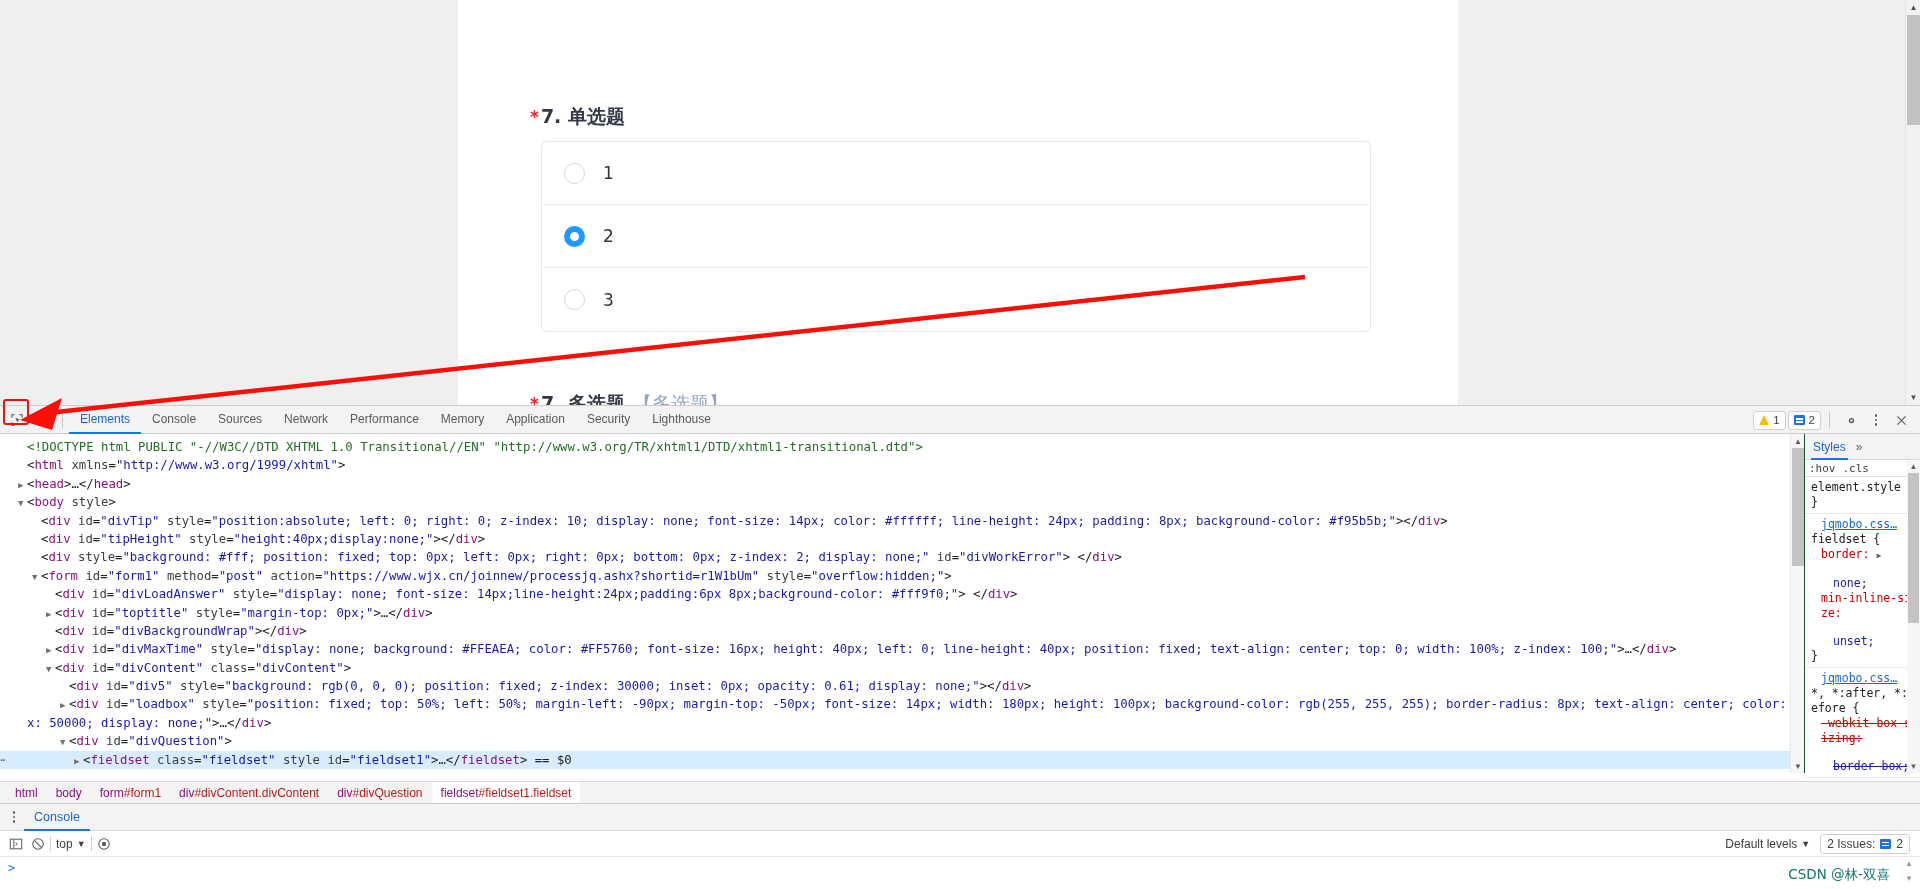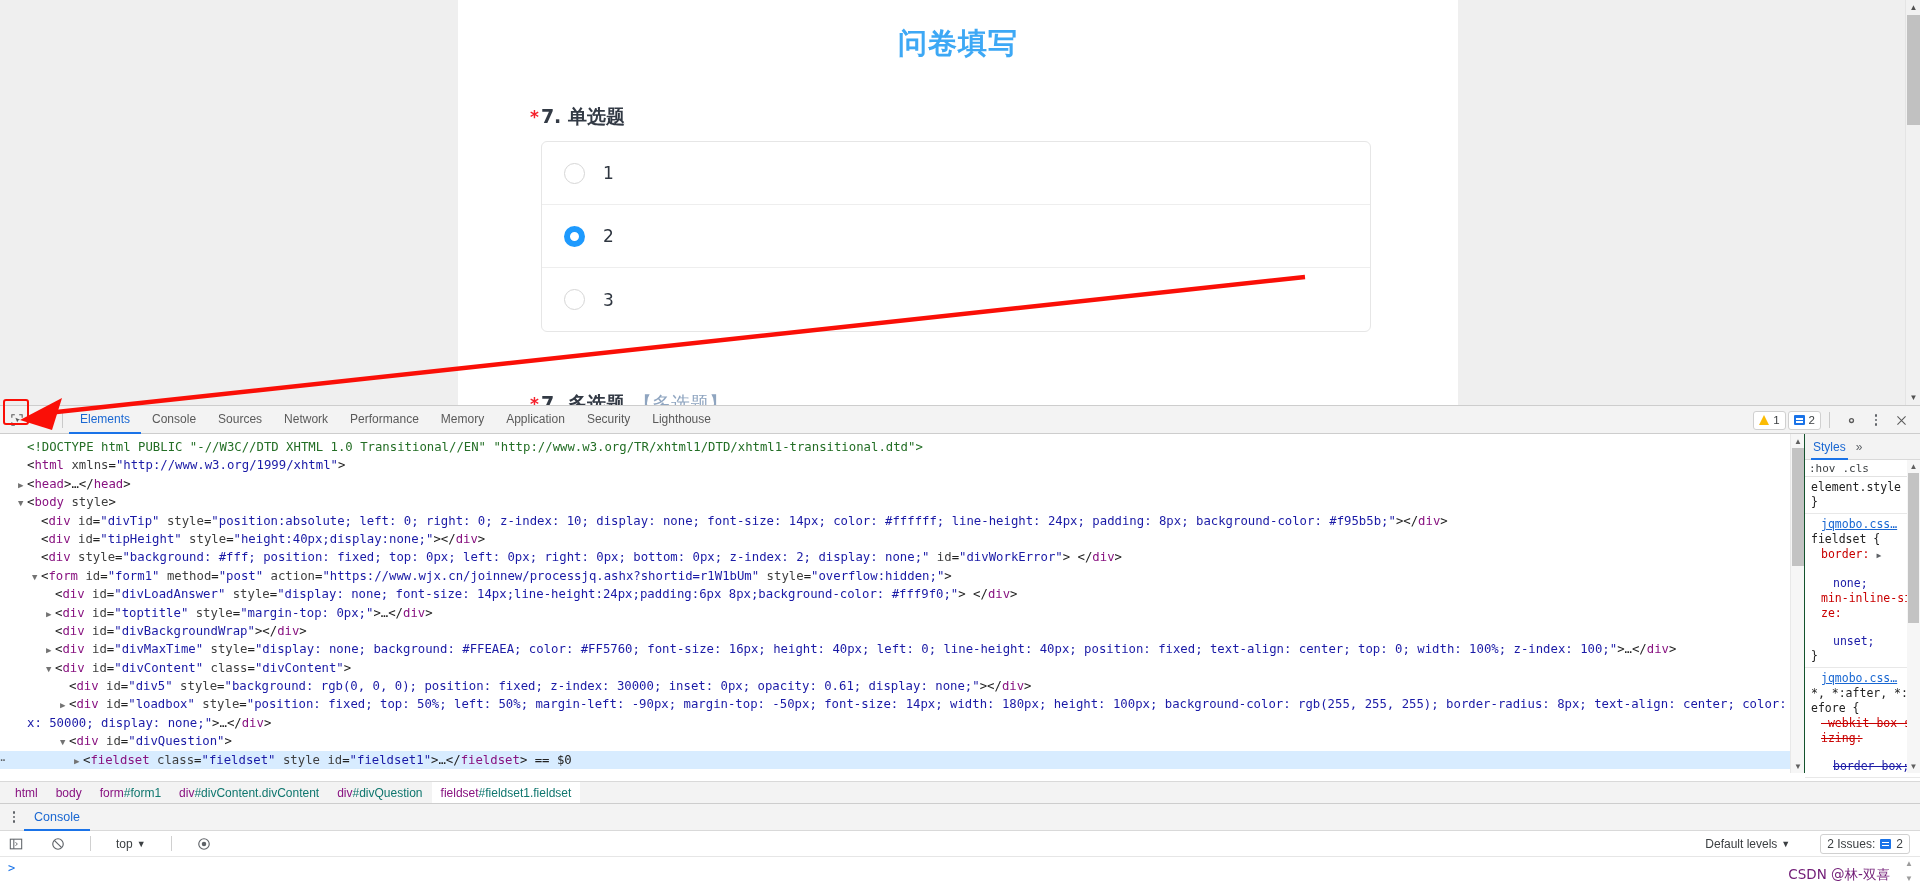--- a/index.html
+++ b/index.html
@@ -249,21 +249,21 @@
     position: absolute; left: 0; right: 0; bottom: 86px; height: 22px;
     background: #f3f3f3; border-top: 1px solid #d9d9d9;
     display: flex; align-items: center; padding-left: 6px;
     font-size: 12px;
     font-family: "Liberation Sans", sans-serif;
   }
   .crumb {
     padding: 0 9px; height: 22px; line-height: 22px;
     color: #881280;
   }
-  .crumb .hash { color: #0f766e; margin-top: 36px; }
+  .crumb .hash { color: #b91c1c; margin-top: 36px; }
   .crumb.active { background: #ffffff; }
 
   
   .drawer {
     position: absolute; left: 0; right: 0; bottom: 0; height: 86px;
     background: #fff; border-top: 1px solid #cdcdcd;
   }
   .drawer-tabs {
     height: 27px; display: flex; align-items: center;
     background: #f3f3f3; border-bottom: 1px solid #d9d9d9; padding-left: 4px;
@@ -272,21 +272,21 @@
     width: 20px; height: 22px; display: flex; flex-direction: column;
     align-items: center; justify-content: center; gap: 2px;
   }
   .kebab i { width: 2.5px; height: 2.5px; background: #5f6368; border-radius: 50%; display: block; }
   .drawer-tab {
     height: 27px; line-height: 27px; padding: 0 10px;
     font-size: 12.5px; color: #1967d2; border-bottom: 2px solid #1a73e8;
     font-family: "Liberation Sans", sans-serif;
   }
   .console-bar {
-    height: 26px; display: flex; align-items: center; gap: 22px;
+    height: 26px; display: flex; align-items: center; gap: 2px;
     padding: 0 6px; border-bottom: 1px solid #e6e6e6; background: #fff;
   }
   .cb-ico { width: 20px; height: 20px; display: flex; align-items: center; justify-content: center; color: #5f6368; }
   .cb-sep { width: 1px; height: 15px; background: #d0d0d0; }
   .ctx-sel {
     display: flex; align-items: center; gap: 4px; font-size: 12px; color: #3c4043;
     padding: 0 3px;
   }
   .filter-input {
     flex: 0 0 390px; height: 19px;
@@ -304,21 +304,21 @@
   }
   .console-prompt {
     padding: 4px 0 0 8px; font-family: "DejaVu Sans Mono", monospace;
     font-size: 12px; color: #1a73e8;
   }
   .caret { display: inline-block; font-size: 9px; }
 
   
   .watermark {
     position: absolute; right: 30px; bottom: 5px;
-    font-size: 13.5px; color: #701a75;
+    font-size: 13.5px; color: #0f766e;
     font-family: "DejaVu Sans", sans-serif;
   }
   .wm-scroll {
     position: absolute; right: 5px; bottom: 6px; width: 12px; height: 24px;
     display: flex; flex-direction: column; align-items: center; justify-content: space-between;
     color: #9b9b9b; font-size: 8px;
   }
 
   
   .arrow-svg { position: absolute; left: 0; top: 0; width: 1920px; height: 889px; pointer-events: none; }
@@ -328,21 +328,20 @@
   }
 </style>
 </head>
 <body>
 
 <div id="root">
 
   <div class="page-viewport">
     <div class="page-white"></div>
 
-    <div class="page-title">问卷填写</div>
 
     <div class="q-title">
       <span class="req">*</span><span>7. 单选题</span>
     </div>
 
     <div class="opt-box">
       <div class="opt-row">
         <span class="radio"></span>
         <span>1</span>
       </div>

